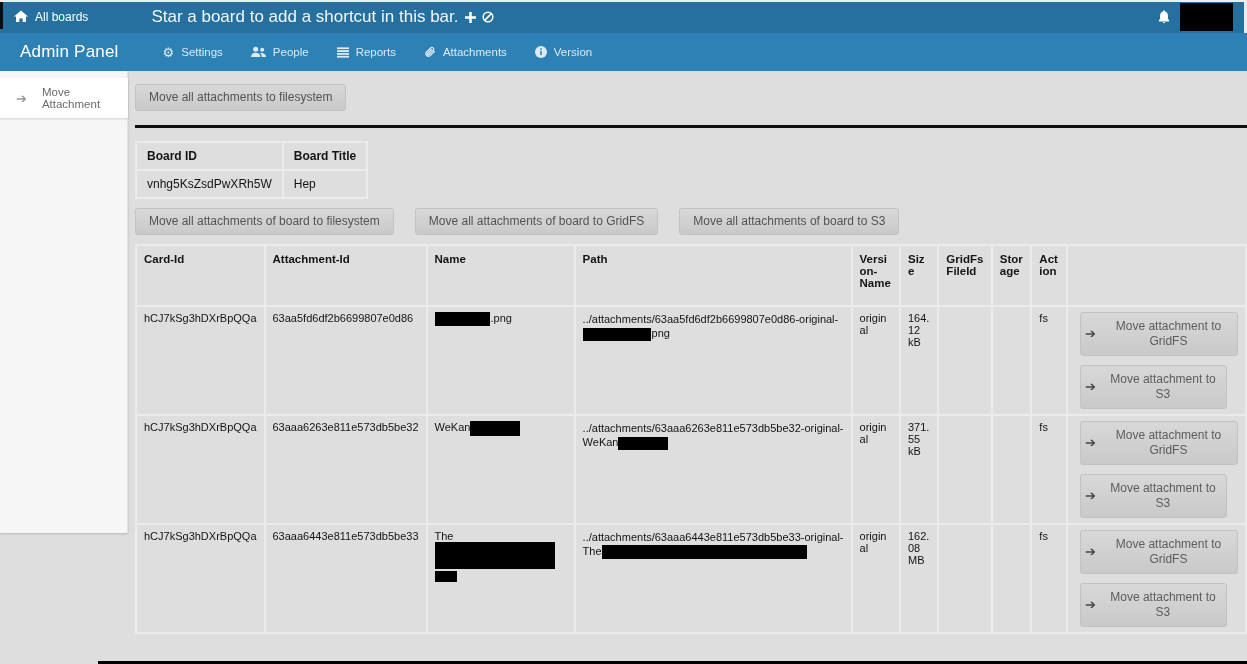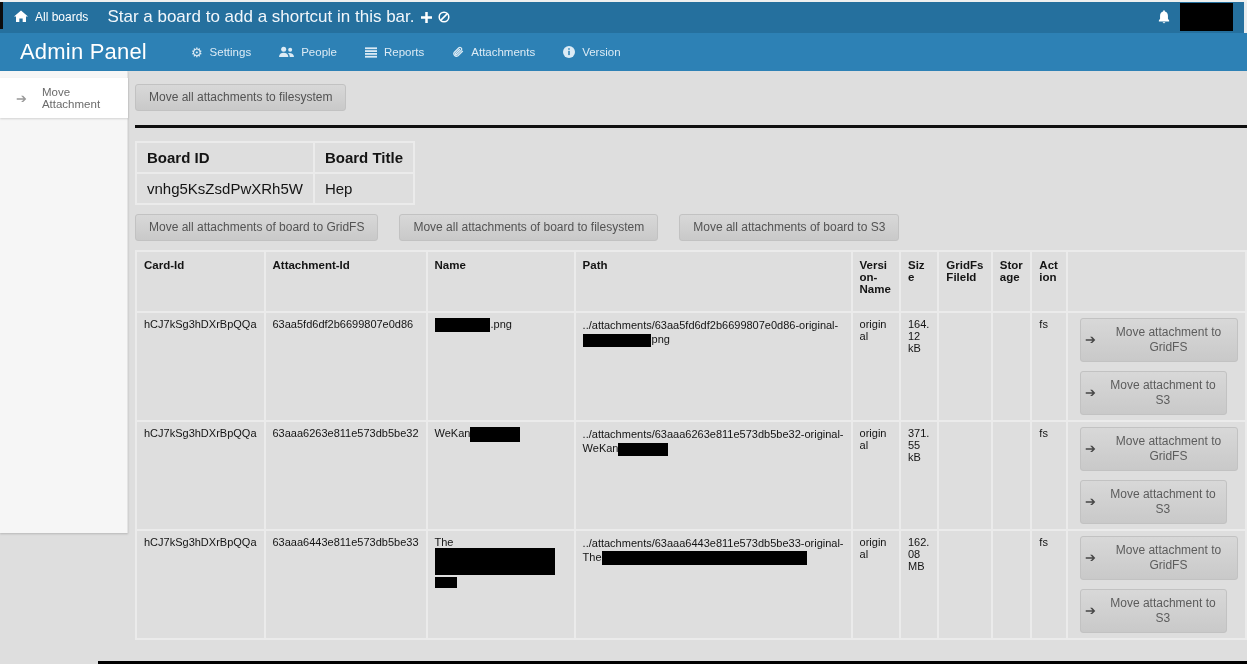--- a/index.html
+++ b/index.html
@@ -1,34 +1,34 @@
 <!DOCTYPE html>
 <html><head>
 <meta charset="utf-8">
 <style>
   html,body{margin:0;padding:0;}
   .app{position:relative;width:1247px;height:664px;overflow:hidden;background:#dedede;
        font-family:"Liberation Sans",sans-serif;color:#161616;}
 
   
   .topbar{position:relative;height:33px;background:#25709e;display:flex;align-items:center;
-          color:#fff;padding:0 14px 0 10px;box-sizing:border-box;}
+          color:#fff;padding:0 14px 0 10px;box-sizing:border-box;gap:44px;}
   .top-edge{position:absolute;top:0;left:0;right:0;height:2px;background:#eef0f0;}
   .left-artifact{position:absolute;top:2px;left:0;width:3px;height:27px;background:#0c0c0c;}
   .right-artifact{position:absolute;top:2px;right:0;width:3px;height:31px;background:#e8ecee;}
   .allboards{display:flex;align-items:center;gap:7px;font-size:12px;color:#fff;margin-left:4px;cursor:pointer;}
   .hint{display:flex;align-items:center;gap:6px;font-size:17px;margin-left:19px;color:#f2f7fb;}
   .hint .ic{margin-top:1px;}
   .topbar-right{margin-left:auto;display:flex;align-items:center;gap:10px;}
   .redacted-user{width:53px;height:28px;background:#000;}
 
   
   .adminbar{height:38px;background:#2d81b5;display:flex;align-items:center;color:#fff;
             padding:0 20px;box-sizing:border-box;}
-  .admin-title{font-size:22px;letter-spacing:.2px;}
+  .admin-title{font-size:17px;letter-spacing:.2px;}
   .admin-menu{display:flex;align-items:center;gap:28px;margin-left:44px;}
   .menu-item{display:flex;align-items:center;gap:7px;font-size:11.5px;color:#dcebf5;cursor:pointer;}
   .menu-item .glyph{font-size:13px;line-height:1;}
 
   .ic{display:inline-flex;}
   .ic svg{display:block;}
 
   
   .bodywrap{display:flex;height:593px;align-items:flex-start;}
   .sidebar{width:128px;background:#f6f6f6;height:462px;flex:0 0 auto;
@@ -43,21 +43,21 @@
   
   .btn{display:inline-flex;align-items:center;justify-content:center;
        background:linear-gradient(#d8d8d8,#c9c9c9);border:1px solid #c2c2c2;border-radius:3px;
        color:#535353;font-size:12px;padding:5px 13px;font-family:inherit;cursor:pointer;line-height:1.25;}
   .btn-row{display:flex;gap:21px;}
   .divider{height:3px;background:#0f0f0f;margin:14px 0 13px 0;}
 
   
   table{border-collapse:collapse;}
   .board-table{margin-bottom:9px;}
-  .board-table th,.board-table td{border:2px solid #ebebeb;padding:6px 10px;font-size:15px;
+  .board-table th,.board-table td{border:2px solid #ebebeb;padding:6px 10px;font-size:12px;
        text-align:left;color:#141414;}
   .board-table th{font-weight:bold;}
 
   
   .att-table{width:100%;margin-top:9px;}
   .att-table th,.att-table td{border:2px solid #ebebeb;padding:5px 7px;text-align:left;
        vertical-align:top;font-size:11px;color:#141414;word-break:break-word;}
   .att-table th{font-weight:bold;font-size:11.5px;padding-top:7px;padding-bottom:16px;}
   .att-table td{height:78px;margin-top:32px;}
   .nowrap{white-space:nowrap;}
@@ -201,22 +201,22 @@
         </thead>
         <tbody>
           <tr>
             <td>vnhg5KsZsdPwXRh5W</td>
             <td>Hep</td>
           </tr>
         </tbody>
       </table>
 
       <div class="btn-row">
+        <button class="btn">Move all attachments of board to filesystem</button>
         <button class="btn">Move all attachments of board to GridFS</button>
-        <button class="btn">Move all attachments of board to filesystem</button>
         <button class="btn">Move all attachments of board to S3</button>
       </div>
 
       <table class="att-table">
         <colgroup>
           <col style="width:114px">
             <col style="width:146px">
             <col style="width:156px">
             <col style="width:255px">
           <col style="width:63px">

